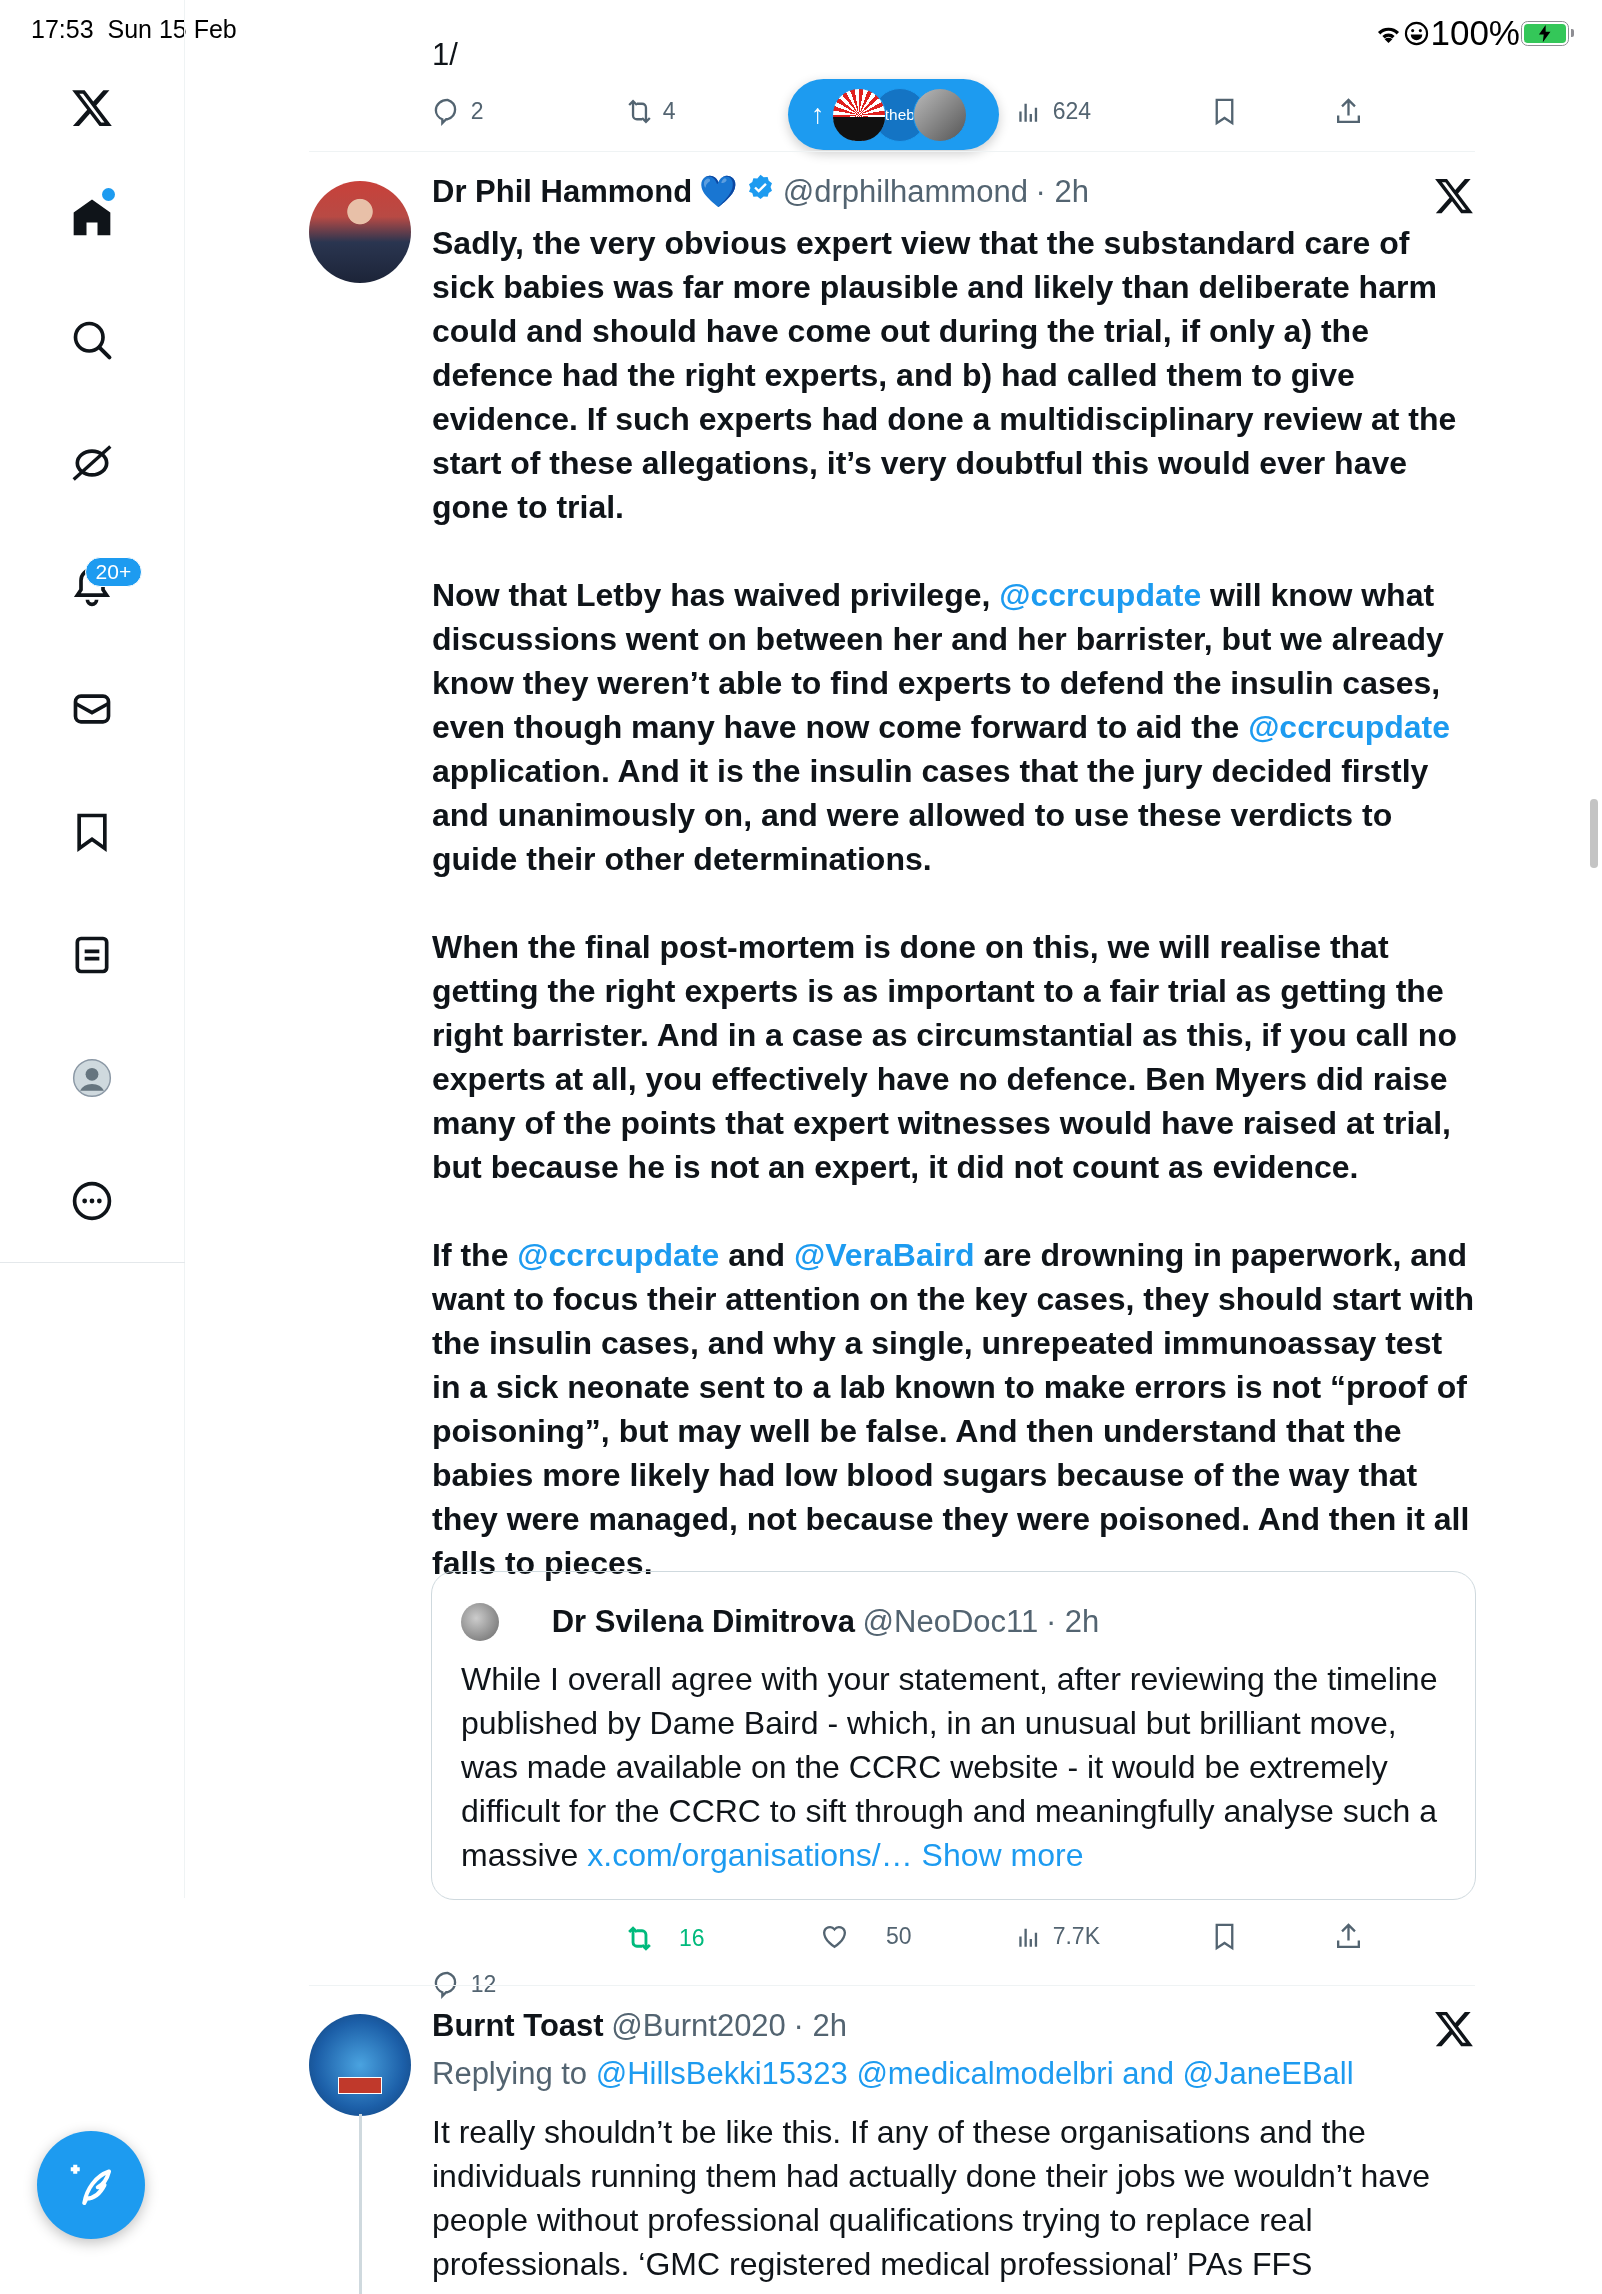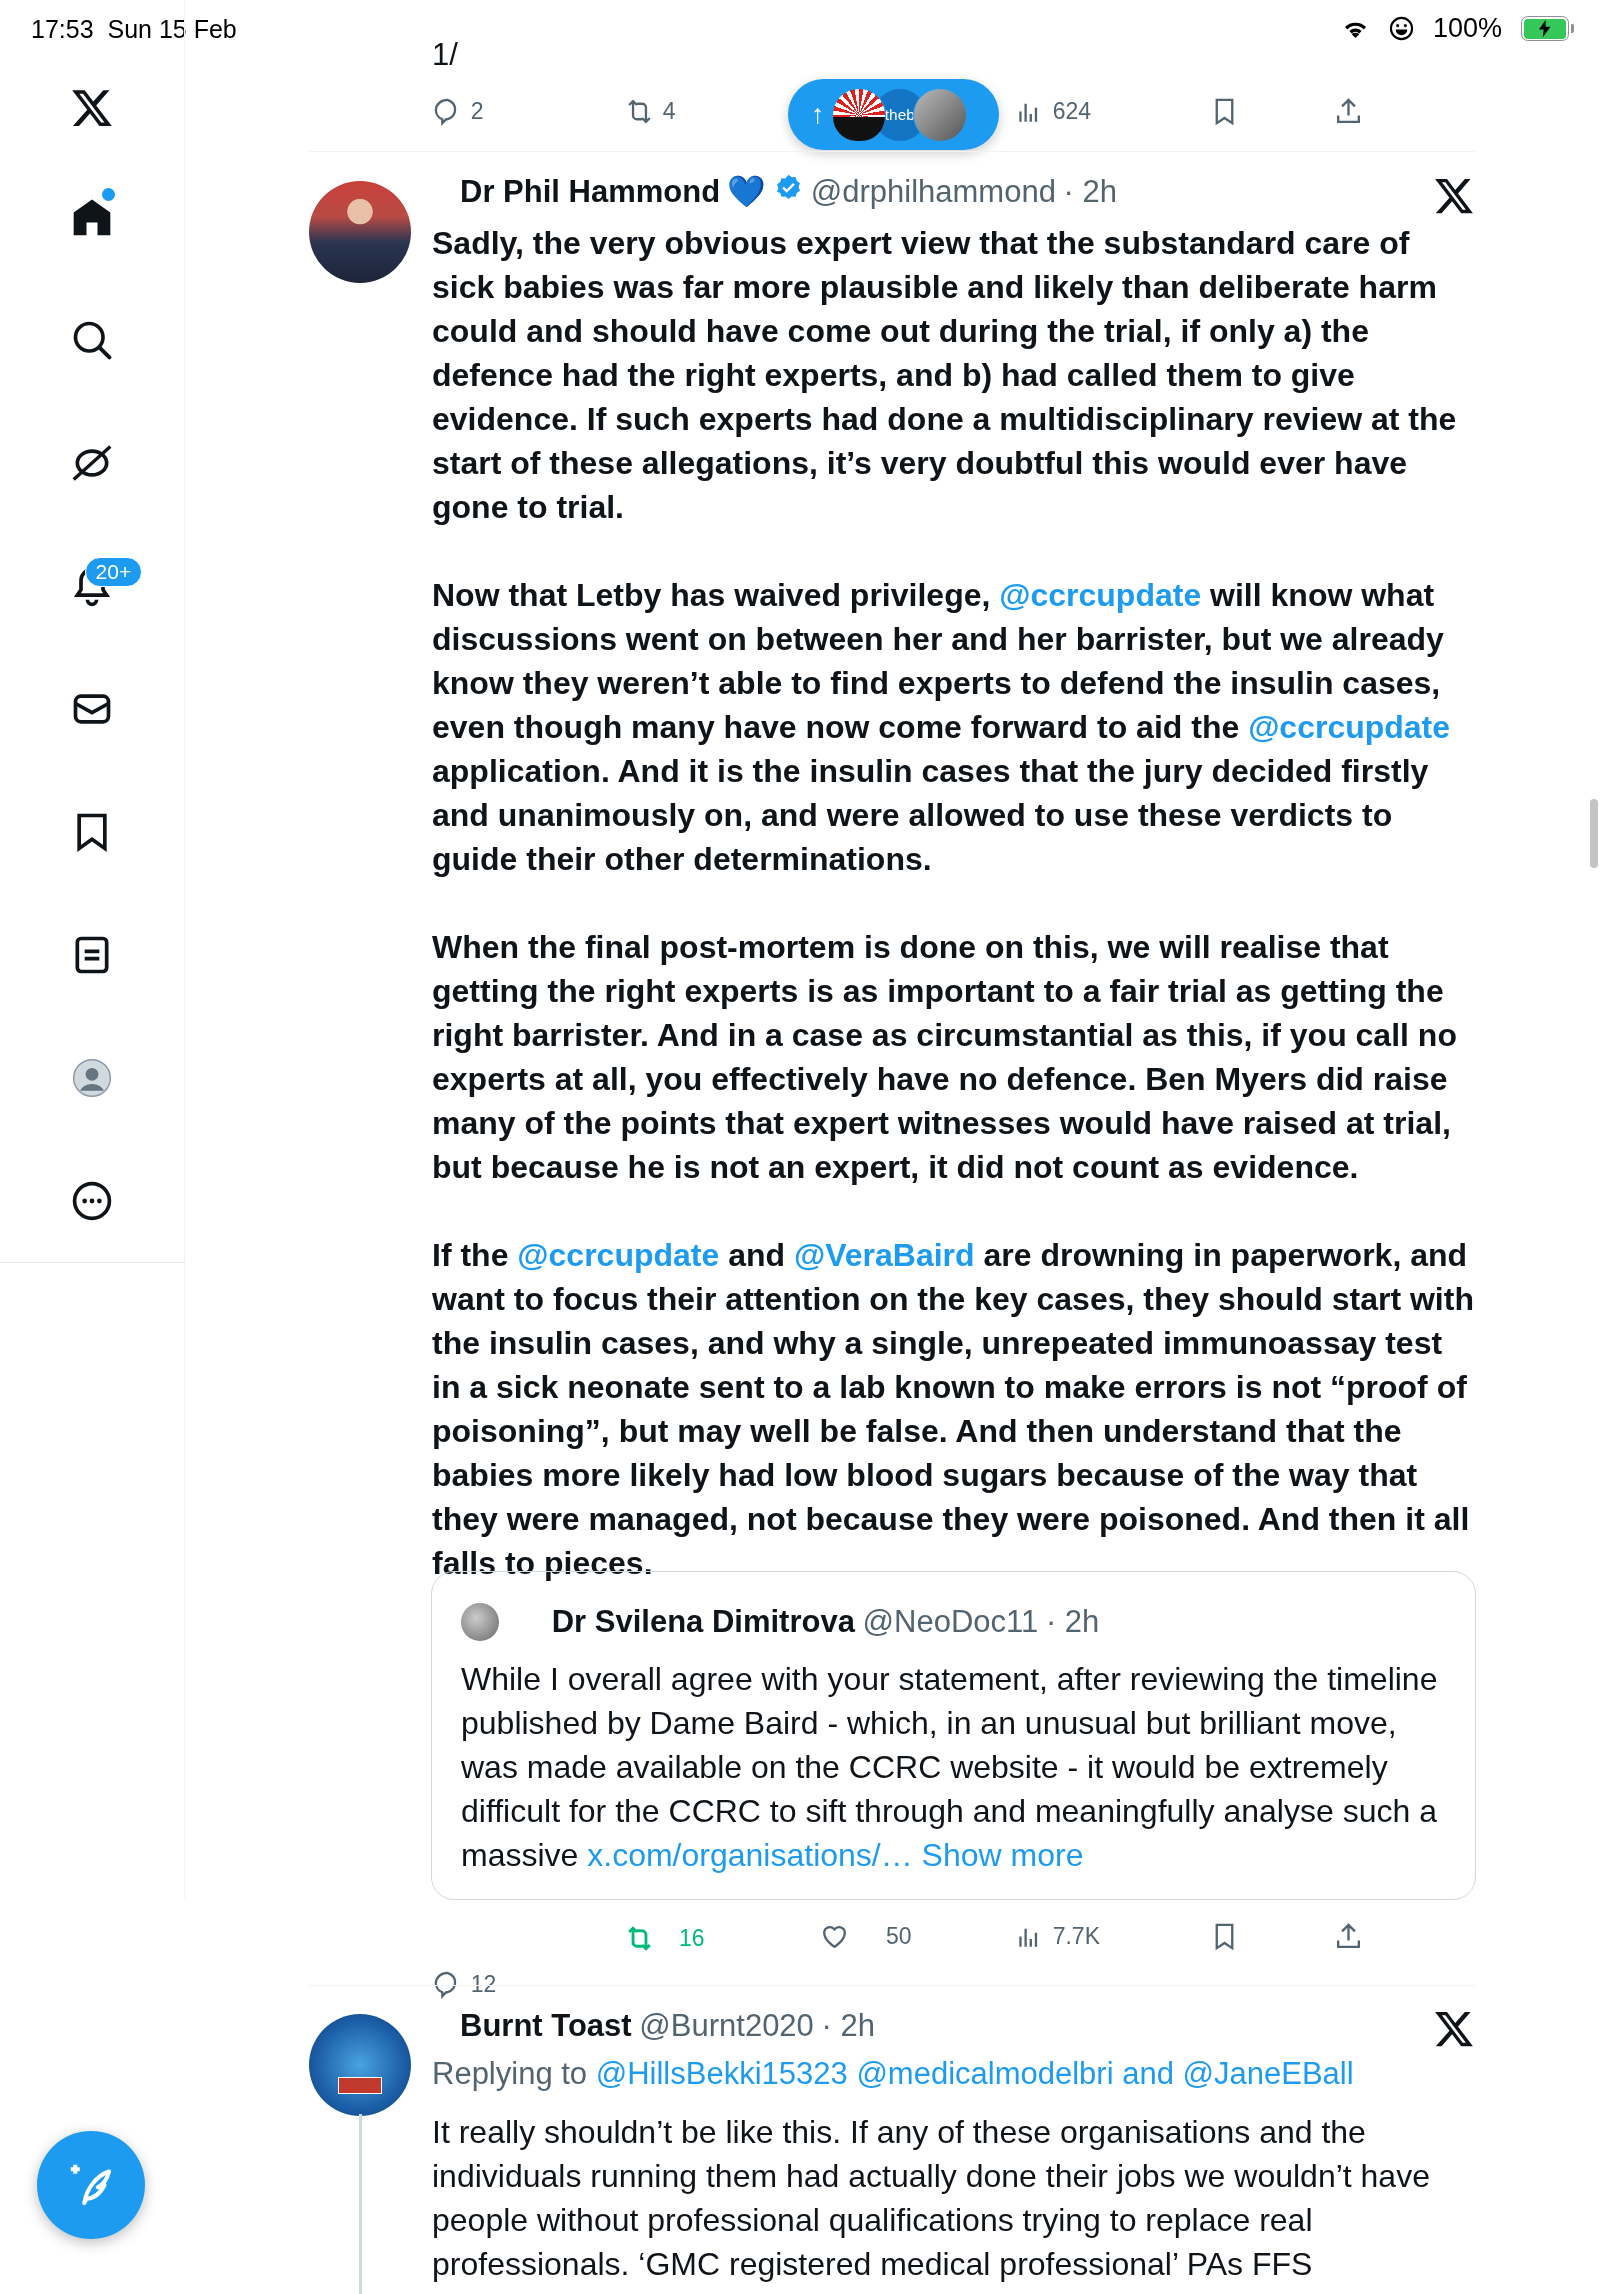--- a/index.html
+++ b/index.html
@@ -2,21 +2,21 @@
 <html><head>
 <meta charset="utf-8">
 <style>
   * { box-sizing: border-box; margin: 0; padding: 0; }
   html, body { width: 1602px; height: 2294px; background: #ffffff; overflow: hidden; }
   body { font-family: "Liberation Sans", "DejaVu Sans", sans-serif; color: #0f1419; position: relative; }
 
   
   .statusbar { position: absolute; top: 0; left: 0; width: 1602px; height: 58px; }
   .status-time { position: absolute; left: 31px; top: 15.4px; font-size: 25px; font-weight: 500; color: #000; }
-  .status-right { position: absolute; right: 33px; top: 13.4px; display: flex; align-items: center; gap: 19px; font-size: 27px; color: #000; }
+  .status-right { position: absolute; right: 33px; top: 13.4px; display: flex; align-items: center; gap: 1px; font-size: 35px; color: #000; }
   .battery { width: 48px; height: 25px; border: 1.9px solid #8e8e93; border-radius: 6.7px; position: relative; padding: 1.9px; }
   .battery-fill { width: 100%; height: 100%; background: #34c759; border-radius: 3.8px; display:flex; align-items:center; justify-content:center; }
   .battery-tip { position: absolute; right: -5.8px; top: 6.7px; width: 2.9px; height: 8.6px; background: #8e8e93; border-radius: 0 1.9px 1.9px 0; }
 
   
   .sidebar { position: absolute; top: 0; left: 0; width: 185px; height: 1898px; border-right: 1px solid #eff3f4; }
   .nav-item { position: absolute; left: 61px; width: 61px; height: 61px; display: flex; align-items: center; justify-content: center; }
   .nav-item svg { width: 44px; height: 44px; }
   .sidebar-divider { position: absolute; left: 0; top: 1262px; width: 185px; height: 1px; background: #e4e8eb; }
   .notif-badge { position: absolute; left: 85px; top: 557px; background: #1d9bf0; color: #fff; font-size: 21px; padding: 1.9px 9.6px; border-radius: 15.4px; border: 1.9px solid #fff; }
@@ -27,21 +27,21 @@
   .action svg { width: 31px; height: 31px; }
   .action.green { color: #00ba7c; gap: 24px; }
   .divider { position: absolute; left: 309px; width: 1166px; height: 1px; background: #eff3f4; }
 
   .pill { position: absolute; left: 788px; top: 79px; width: 211px; height: 71px; border-radius: 36px; background: #1d9bf0; box-shadow: 0 3.8px 11.5px rgba(0,0,0,0.2); display:flex; align-items:center; padding-left: 23px; }
   .pill-arrow { color: #fff; font-size: 27px; margin-right: 7.7px; }
   .pill-av { width: 54px; height: 54px; border-radius: 50%; border: 1.9px solid #1d9bf0; margin-left: -13.4px; }
   .pill-av:first-of-type { margin-left: 0; }
 
   .avatar { position: absolute; width: 102px; height: 102px; border-radius: 50%; overflow: hidden; }
-  .tweet-head { position: absolute; left: 432px; display: flex; align-items: baseline; gap: 7.7px; font-size: 31px; white-space: nowrap; margin-left: 28px; }
+  .tweet-head { position: absolute; left: 432px; display: flex; align-items: baseline; gap: 7.7px; font-size: 31px; white-space: nowrap; }
   .tweet-head .name { font-weight: 700; color: #0f1419; }
   .tweet-head .handle { color: #536471; }
   .grok-x { position: absolute; left: 1433px; width: 42px; height: 42px; }
   .body-text { position: absolute; left: 432px; width: 1047px; font-size: 32px; line-height: 44px; color: #0f1419; }
   .body-text p { margin-bottom: 44px; }
   .link { color: #1d9bf0; }
 
   .quote { position: absolute; left: 431px; top: 1571px; width: 1045px; height: 329px; border: 1px solid #cfd9de; border-radius: 23px; }
   .quote-head { position: absolute; left: 29px; top: 31px; display: flex; align-items: center; gap: 7.7px; font-size: 31px; white-space: nowrap; }
   .quote-av { width: 38px; height: 38px; border-radius: 50%; background: radial-gradient(circle at 40% 40%, #ccc, #666); }

